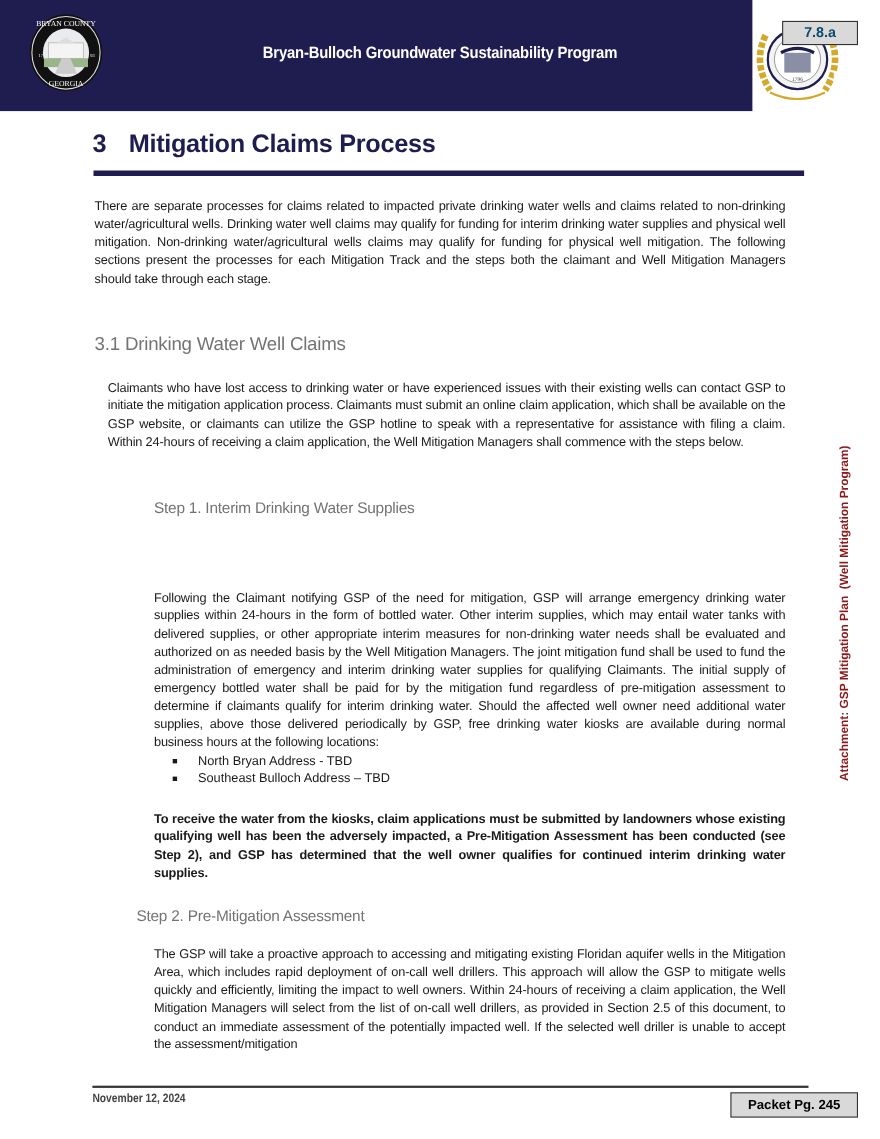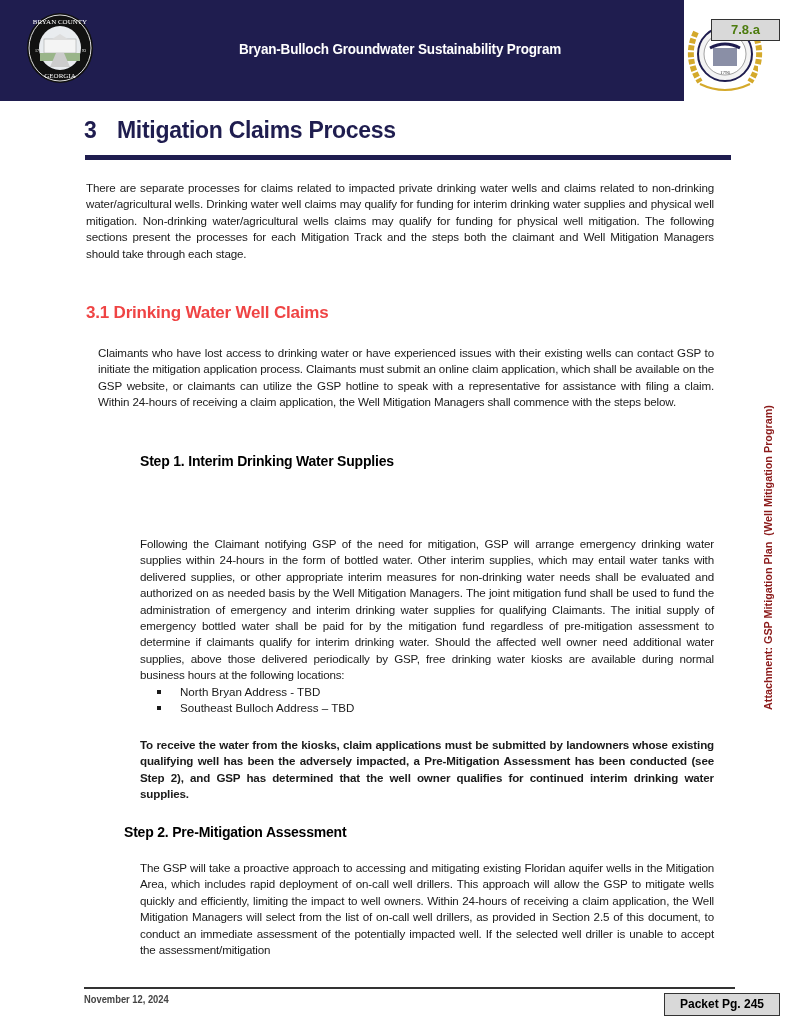--- a/index.html
+++ b/index.html
@@ -22,21 +22,21 @@
     font-family: "Liberation Sans", sans-serif;
     transform: scaleX(0.9);
   }
   .seal-right {
     position: absolute; left: 682px; top: 12px; width: 86px; height: 86px;
   }
   .item-badge {
     position: absolute; left: 711px; top: 19px; width: 69px; height: 22px;
     background: #d9d9d9; border: 1px solid #333; box-sizing: border-box;
     text-align: center; font-weight: bold; font-size: 13px; line-height: 20px;
-    color: #4d7c0f;
+    color: #0c4a6e;
   }
   .white-tab {
     position: absolute; left: 758px; top: 66px; width: 24px; height: 35px;
     background: #ffffff;
   }
   .h1 {
     position: absolute; left: 84px; top: 117px;
     font-size: 23px; font-weight: bold; color: #1f1d4f; letter-spacing: -0.3px;
   }
   .h1 .num { display: inline-block; width: 33px; }
@@ -44,25 +44,25 @@
     position: absolute; left: 85px; top: 155px; width: 646px; height: 5px;
     background: #1f1d4f;
   }
   .para {
     position: absolute; font-size: 11.6px; line-height: 16.4px; text-align: justify;
     color: #1a1a1a; letter-spacing: -0.15px;
   }
   .intro { left: 86px; top: 180px; width: 628px; }
   .h2 {
     position: absolute; left: 86px; top: 303px;
-    font-size: 17px; font-weight: bold; color: #ef4444; letter-spacing: -0.2px;
+    font-size: 17px; font-weight: normal; color: #737373; letter-spacing: -0.2px;
   }
   .claims { left: 98px; top: 345px; width: 616px; }
   .h3 {
-    position: absolute; font-size: 14px; font-weight: bold; color: #000000; letter-spacing: -0.2px;
+    position: absolute; font-size: 14px; font-weight: normal; color: #737373; letter-spacing: -0.2px;
   }
   .step1-title { left: 140px; top: 453px; }
   .step1 { left: 140px; top: 489px; width: 574px; margin-top: 47px; }
   .bullets {
     position: absolute; left: 155px; top: 684px; margin: 0; padding: 0; list-style: none;
     font-size: 11.6px; line-height: 16.4px;
   }
   .bullets li { position: relative; padding-left: 25px; }
   .bullets li .sq {
     position: absolute; left: 2px; top: 6px; width: 4px; height: 4px; background: #1a1a1a;

